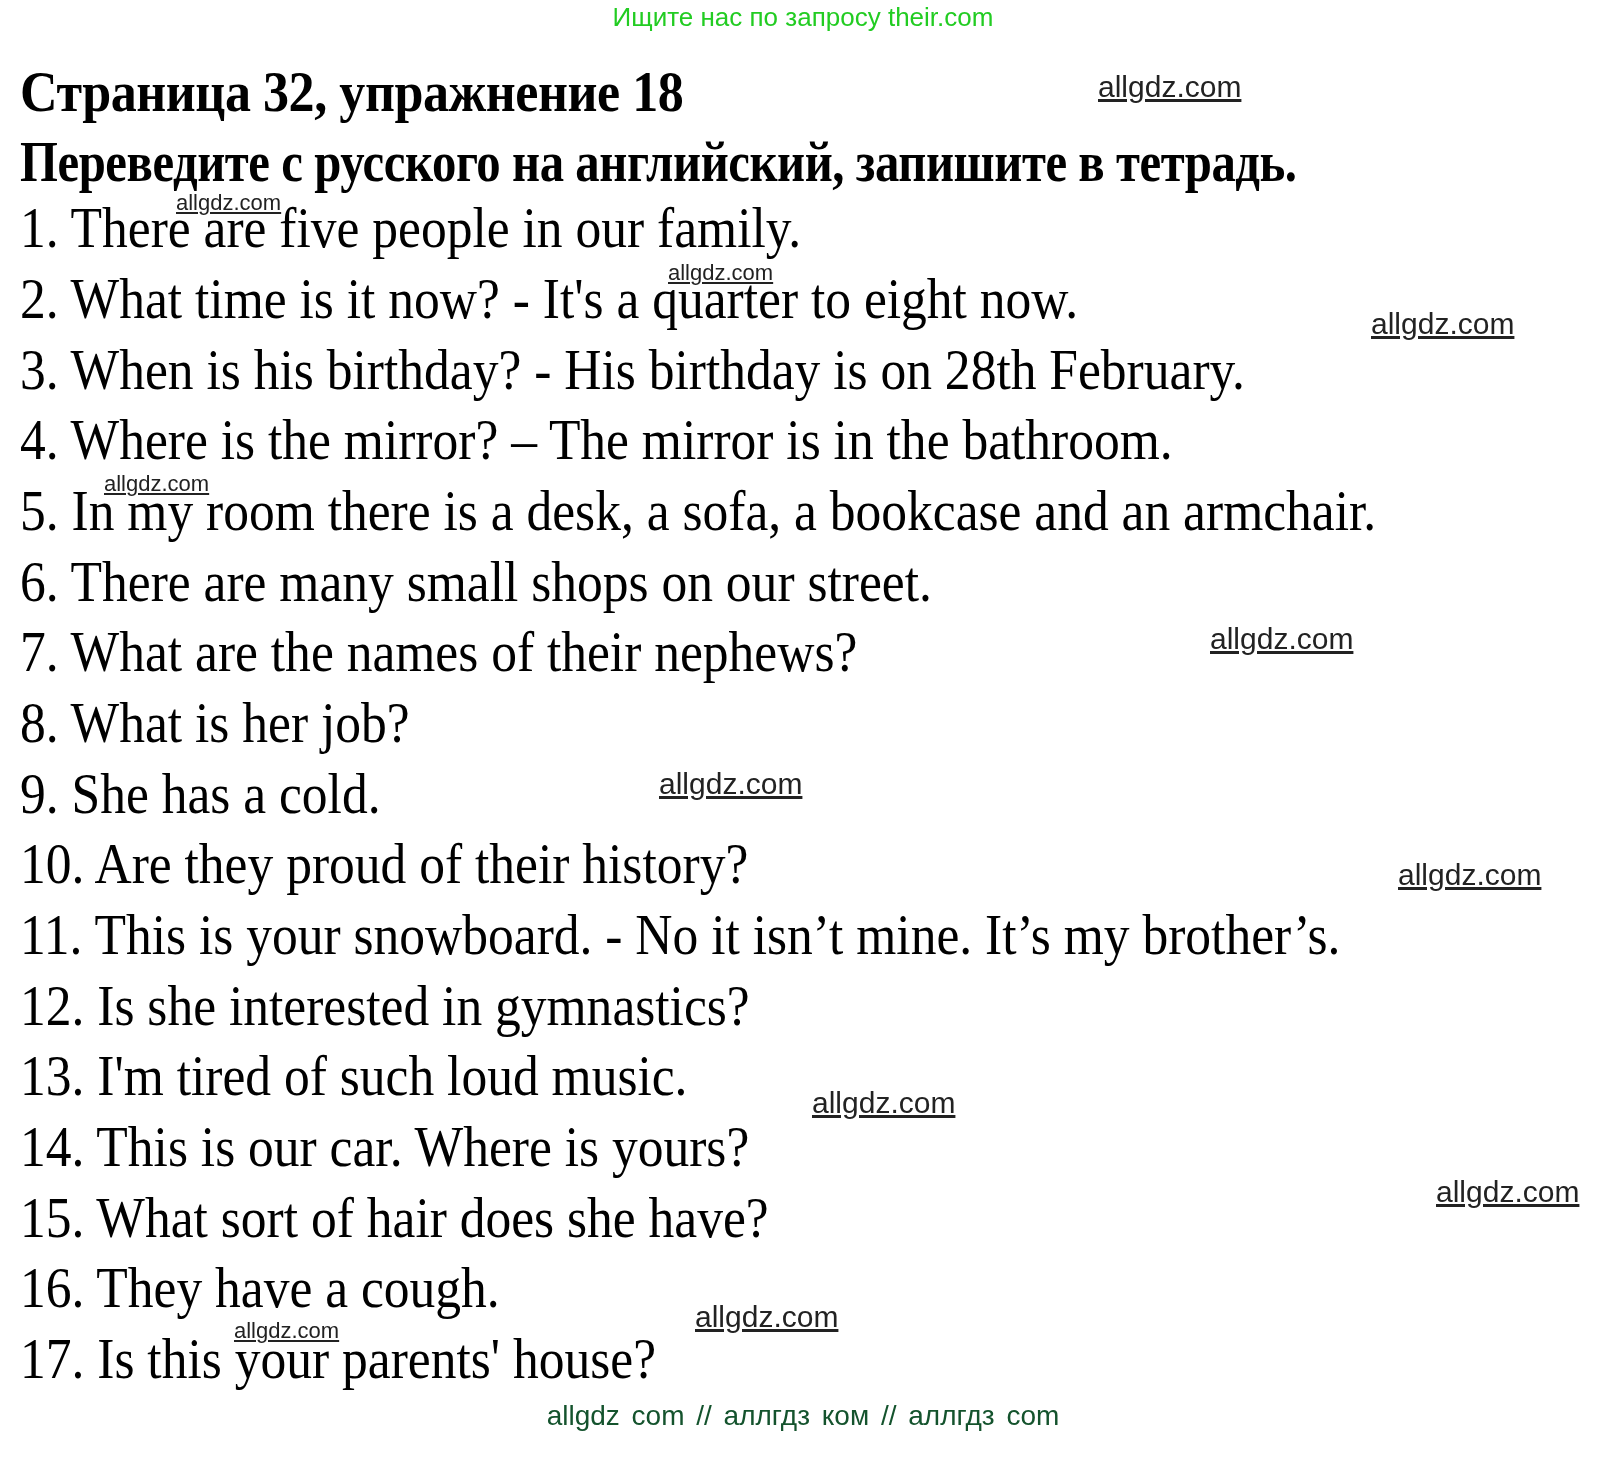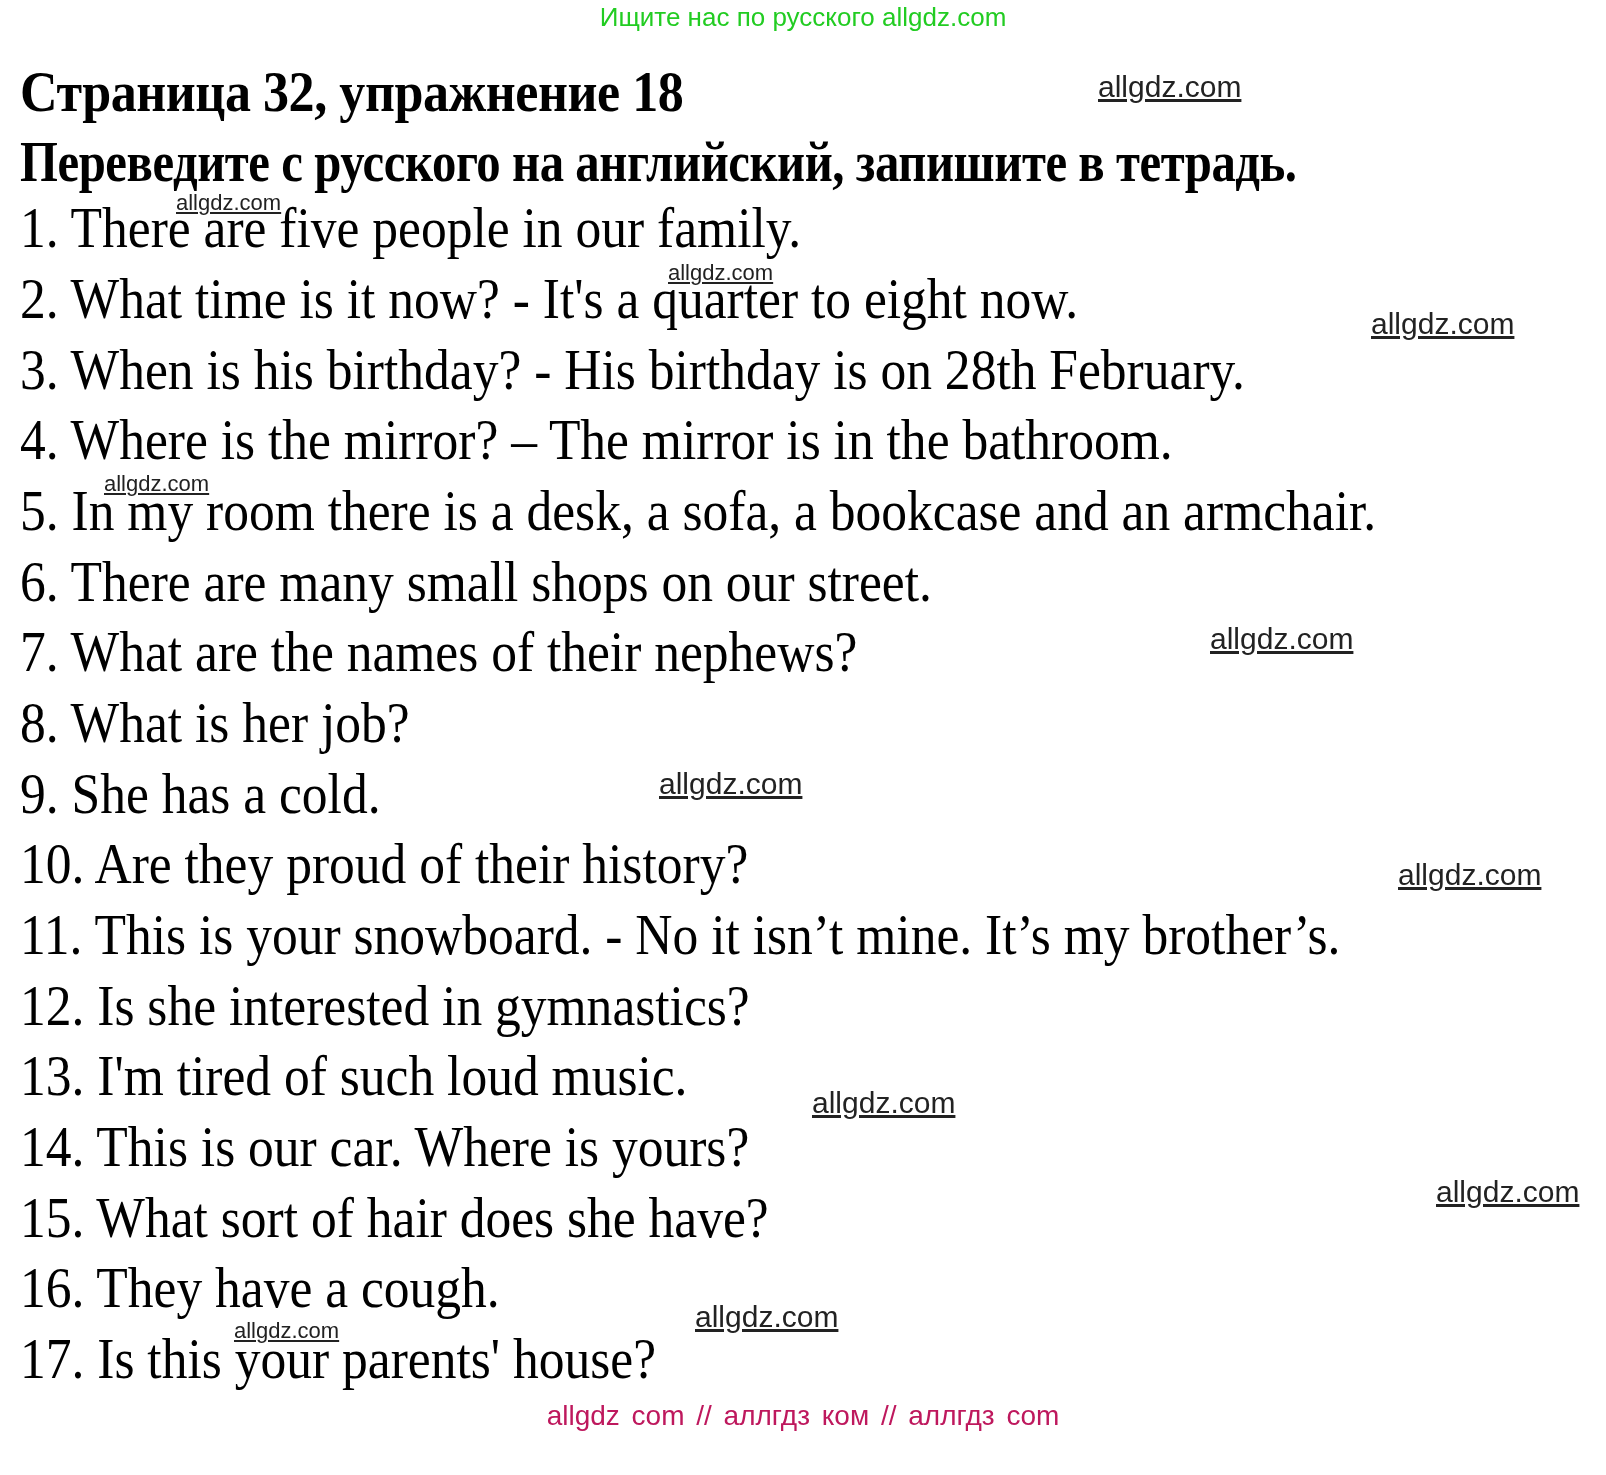--- a/index.html
+++ b/index.html
@@ -21,28 +21,28 @@
   }
   .wm {
     position: absolute; font-family: "Liberation Sans", sans-serif; color: #222;
     white-space: nowrap;
     text-decoration: underline;
   }
   .wm.big { font-size: 30px; }
   .wm.small { font-size: 22px; }
   .footer {
     position: absolute; top: 1400px; left: 0; width: 1606px; text-align: center;
-    font-family: "Liberation Sans", sans-serif; font-size: 28px; color: #be185d;
+    font-family: "Liberation Sans", sans-serif; font-size: 28px; color: #14532d;
     word-spacing: 4px;
   }
 </style>
 </head>
 <body>
 
-<div class="banner">Ищите нас по русского allgdz.com</div>
+<div class="banner">Ищите нас по запросу their.com</div>
 
 <div class="title t1">Страница 32, упражнение 18</div>
 <div class="title t2">Переведите с русского на английский, запишите в тетрадь.</div>
 
 <div class="line" style="top:196px">1. There are five people in our family.</div>
 <div class="line" style="top:267px">2. What time is it now? - It's a quarter to eight now.</div>
 <div class="line" style="top:338px">3. When is his birthday? - His birthday is on 28th February.</div>
 <div class="line" style="top:408px">4. Where is the mirror? – The mirror is in the bathroom.</div>
 <div class="line" style="top:479px">5. In my room there is a desk, a sofa, a bookcase and an armchair.</div>
 <div class="line" style="top:550px">6. There are many small shops on our street.</div>

